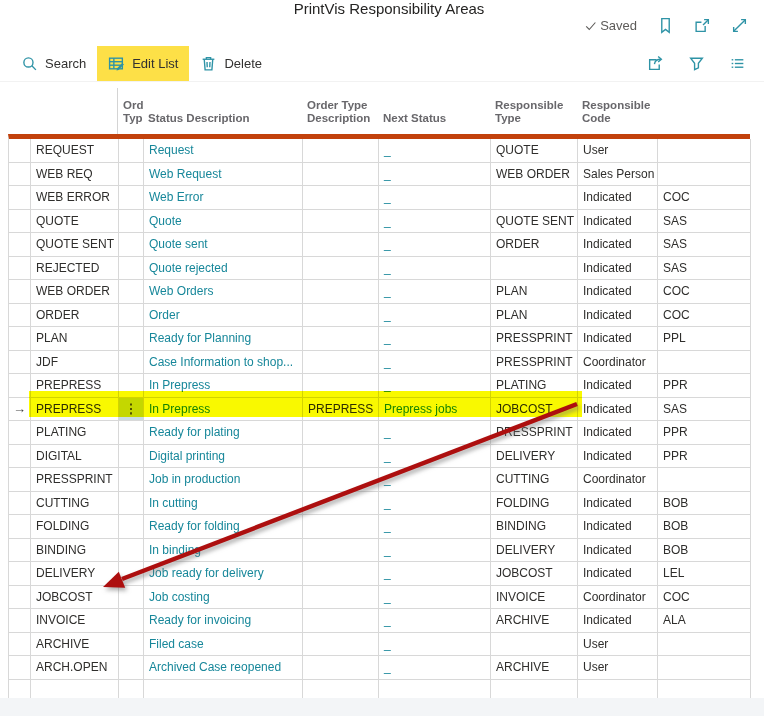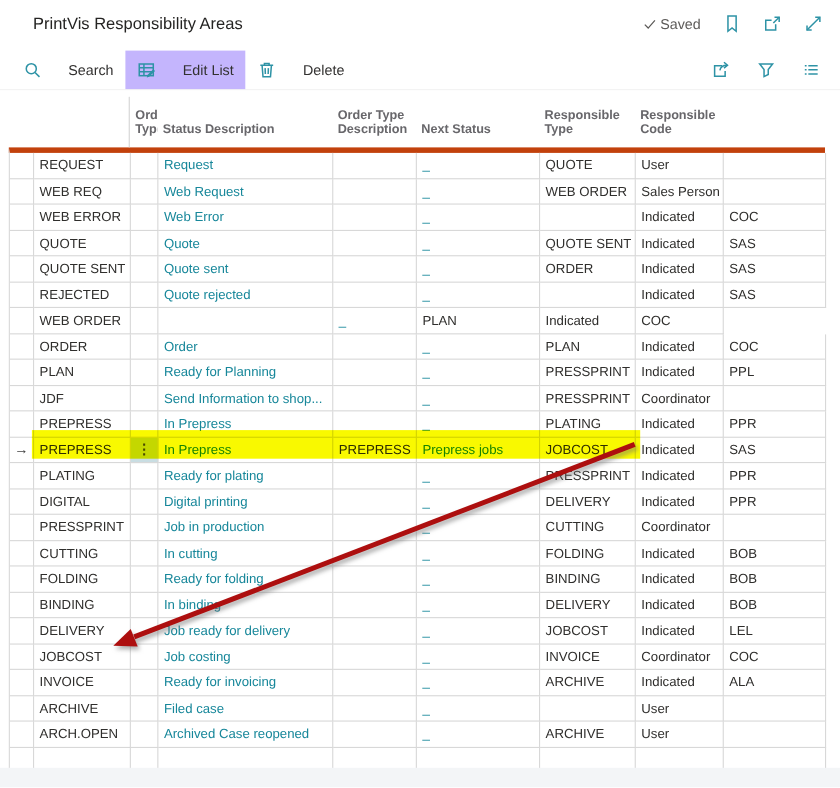--- a/index.html
+++ b/index.html
@@ -3,34 +3,34 @@
 <meta charset="utf-8">
 <style>
   html,body{margin:0;padding:0;}
   body{
     width:764px;height:716px;position:relative;overflow:hidden;
     background:#ffffff;font-family:"Liberation Sans",sans-serif;
     -webkit-font-smoothing:antialiased;
   }
   
   .titlebar{position:absolute;top:0;left:14px;right:0;height:42px;
-    display:flex;align-items:center;padding:0 16px;box-sizing:border-box;}
+    display:flex;align-items:center;padding:0 16px;box-sizing:border-box;flex-direction:column;}
   .page-title{font-size:15px;color:#252423;}
   .titlebar-right{margin-left:auto;display:flex;align-items:center;gap:20px;}
   .saved{display:flex;align-items:flex-end;gap:2px;color:#5d5b59;font-size:13px;}
   .ticon{width:17px;height:17px;display:block;cursor:pointer;}
   .ticon path,.ticon rect,.ticon line,.ticon circle{fill:none;stroke:#2e93a6;stroke-width:1.3;}
 
   
   .toolbar{position:absolute;top:46px;left:0;right:0;height:36px;
     display:flex;align-items:stretch;padding:0 10px;box-sizing:border-box;
     border-bottom:1px solid #f2f2f2;}
-  .tb-btn{display:flex;align-items:center;gap:24px;padding:0 11px;
+  .tb-btn{display:flex;align-items:center;gap:7px;padding:0 11px;
     font-size:13px;color:#323130;cursor:pointer;background:transparent;border:none;}
-  .tb-btn.active{background:#c4b5fd;}
+  .tb-btn.active{background:#fde047;}
   .tb-right{margin-left:auto;display:flex;align-items:center;gap:8px;}
   .tb-right .tb-btn{padding:0 8px;}
 
   
   .grid{position:absolute;top:88px;left:8px;width:742px;}
   .hrow,.trow{display:grid;
     grid-template-columns:22px 88px 25px 159px 76px 112px 87px 80px 93px;}
   .hrow{height:46px;}
   .hcell{display:flex;align-items:flex-end;padding:0 5px 9px 5px;
     box-sizing:border-box;font-size:11.5px;line-height:13px;color:#68676b;
@@ -213,20 +213,21 @@
         <div class="cell"></div>
         <div class="cell link">_</div>
         <div class="cell"></div>
         <div class="cell">Indicated</div>
         <div class="cell">SAS</div>
       </div>
       <div class="trow">
         <div class="cell gutter"></div>
         <div class="cell">WEB ORDER</div>
         <div class="cell dots"></div>
+        <div class="cell link">Web Orders</div>
         <div class="cell"></div>
         <div class="cell link">_</div>
         <div class="cell">PLAN</div>
         <div class="cell">Indicated</div>
         <div class="cell">COC</div>
       </div>
       <div class="trow">
         <div class="cell gutter"></div>
         <div class="cell">ORDER</div>
         <div class="cell dots"></div>
@@ -245,21 +246,21 @@
         <div class="cell"></div>
         <div class="cell link">_</div>
         <div class="cell">PRESSPRINT</div>
         <div class="cell">Indicated</div>
         <div class="cell">PPL</div>
       </div>
       <div class="trow">
         <div class="cell gutter"></div>
         <div class="cell">JDF</div>
         <div class="cell dots"></div>
-        <div class="cell link">Send Information to shop...</div>
+        <div class="cell link">Case Information to shop...</div>
         <div class="cell"></div>
         <div class="cell link">_</div>
         <div class="cell">PRESSPRINT</div>
         <div class="cell">Coordinator</div>
         <div class="cell"></div>
       </div>
       <div class="trow">
         <div class="cell gutter"></div>
         <div class="cell">PREPRESS</div>
         <div class="cell dots"></div>

